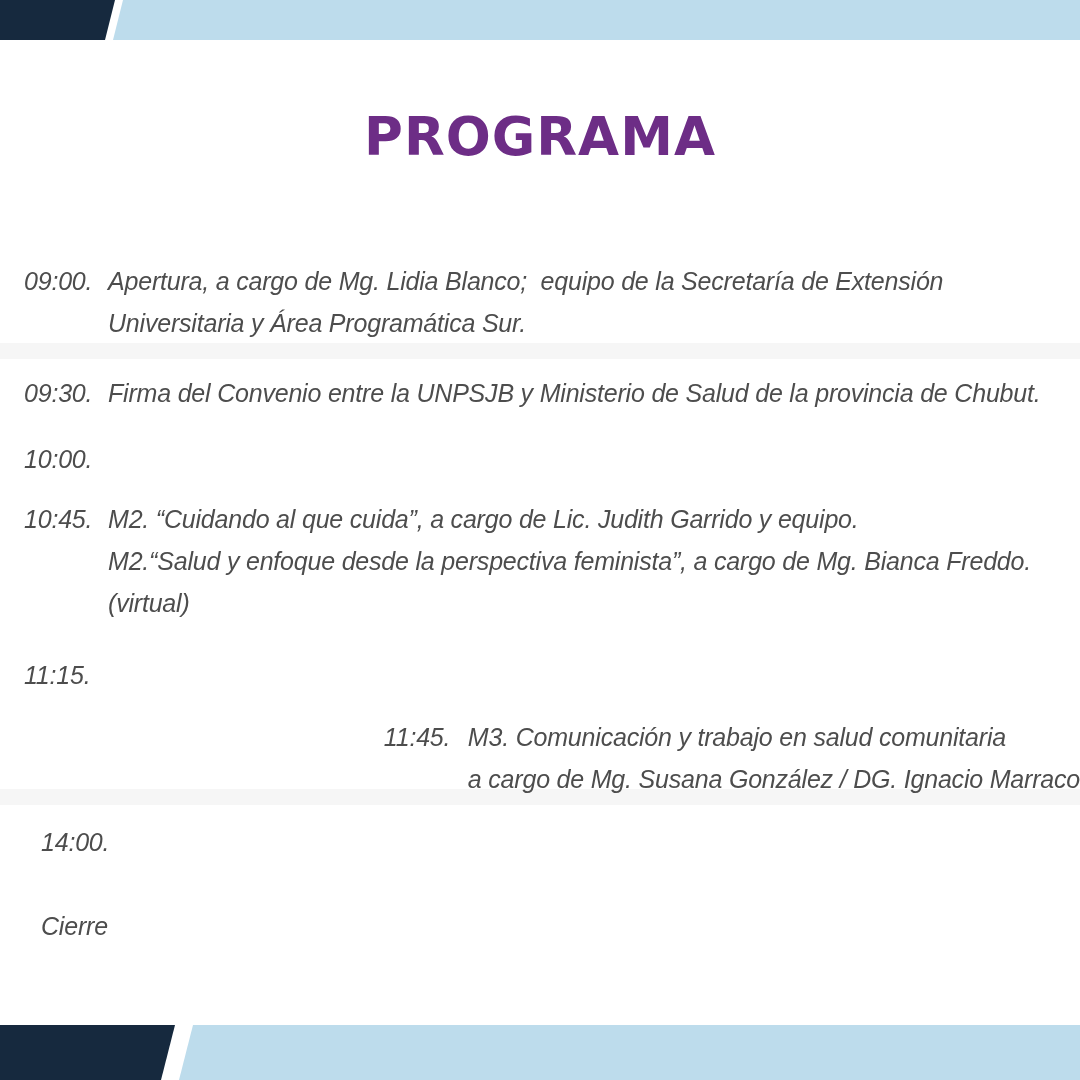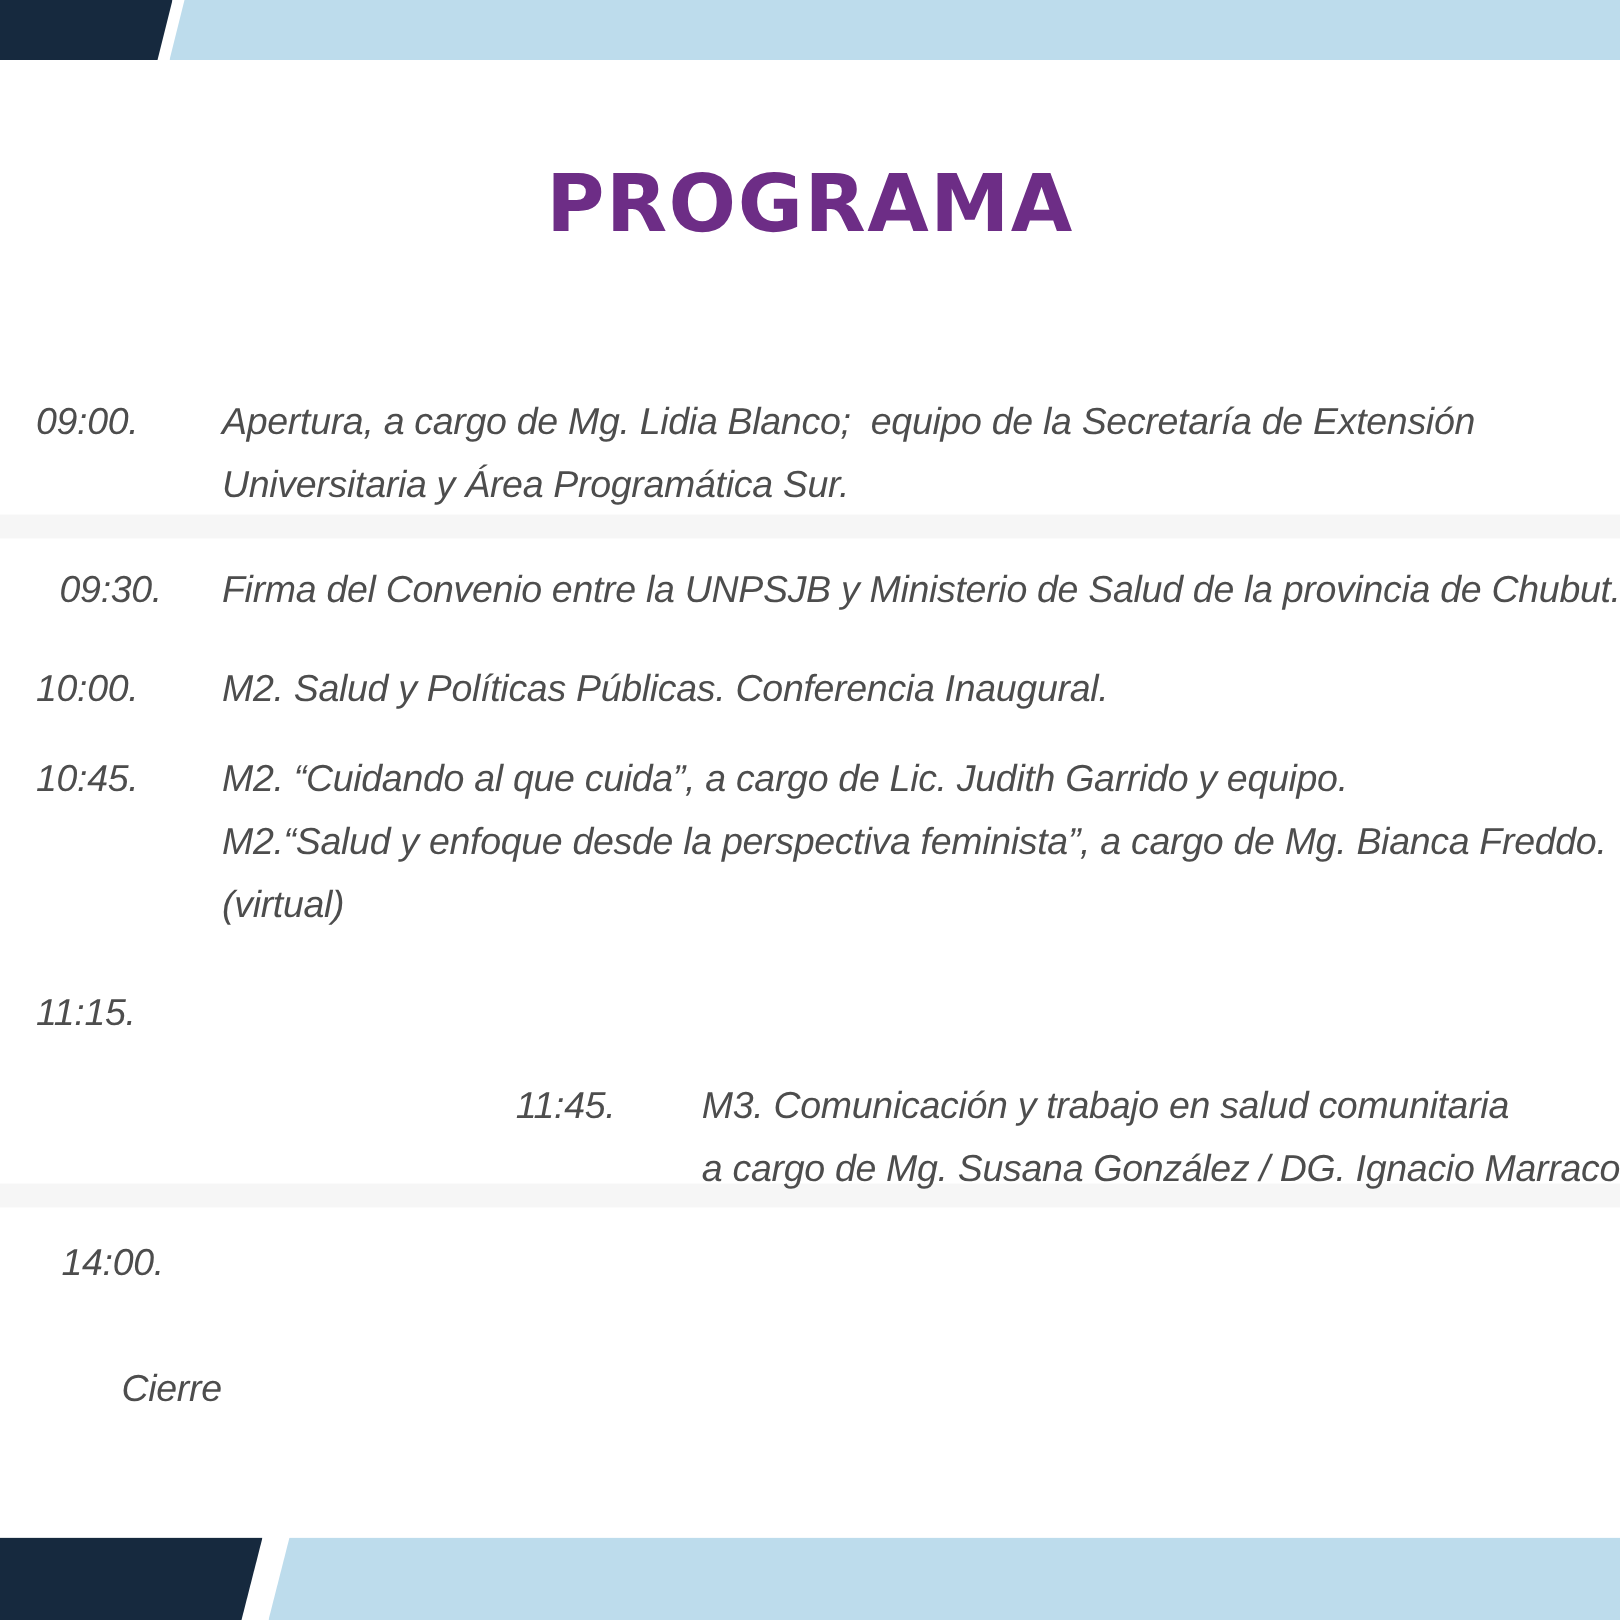--- a/index.html
+++ b/index.html
@@ -35,23 +35,23 @@
     font-weight:800;font-size:53px;letter-spacing:1px;
     color:var(--purple);
   }
   
   .schedule{
     position:absolute;top:260px;left:24px;right:0;
     color:var(--text);font-size:25px;letter-spacing:-0.2px;
   }
   .entry{display:flex;align-items:flex-start;font-style:italic;}
   .entry .time{flex:0 0 84px;width:84px;line-height:42px;white-space:pre;}
-  .entry .lines{min-width:0;margin-left:40px;}
+  .entry .lines{min-width:0;}
   .entry .line{line-height:42px;white-space:pre;}
-  .mb28{margin-bottom:28px;} .mb24{margin-bottom:24px;text-align:right;} .mb18{margin-bottom:18px;}
+  .mb28{margin-bottom:28px;} .mb24{margin-bottom:24px;} .mb18{margin-bottom:18px;}
   .mb30{margin-bottom:30px;} .mb20{margin-bottom:20px;} .mb21{margin-bottom:21px;justify-content:flex-end;}
   .indent{margin-left:17px;flex-direction:column;}
 </style>
 </head>
 <body>
 
 <div class="band band-top">
   <div class="shape navy"></div>
   <div class="shape blue"></div>
 </div>
@@ -73,23 +73,20 @@
 
   <div class="entry mb24">
     <div class="time">09:30.</div>
     <div class="lines">
       <div class="line">Firma del Convenio entre la UNPSJB y Ministerio de Salud de la provincia de Chubut.</div>
     </div>
   </div>
 
   <div class="entry mb18">
     <div class="time">10:00.</div>
-    <div class="lines">
-      <div class="line">M2. Salud y Políticas Públicas. Conferencia Inaugural.</div>
-    </div>
   </div>
 
   <div class="entry mb30">
     <div class="time">10:45.</div>
     <div class="lines">
       <div class="line">M2. “Cuidando al que cuida”, a cargo de Lic. Judith Garrido y equipo.</div>
       <div class="line">M2.“Salud y enfoque desde la perspectiva feminista”, a cargo de Mg. Bianca Freddo.</div>
       <div class="line">(virtual)</div>
     </div>
   </div>

